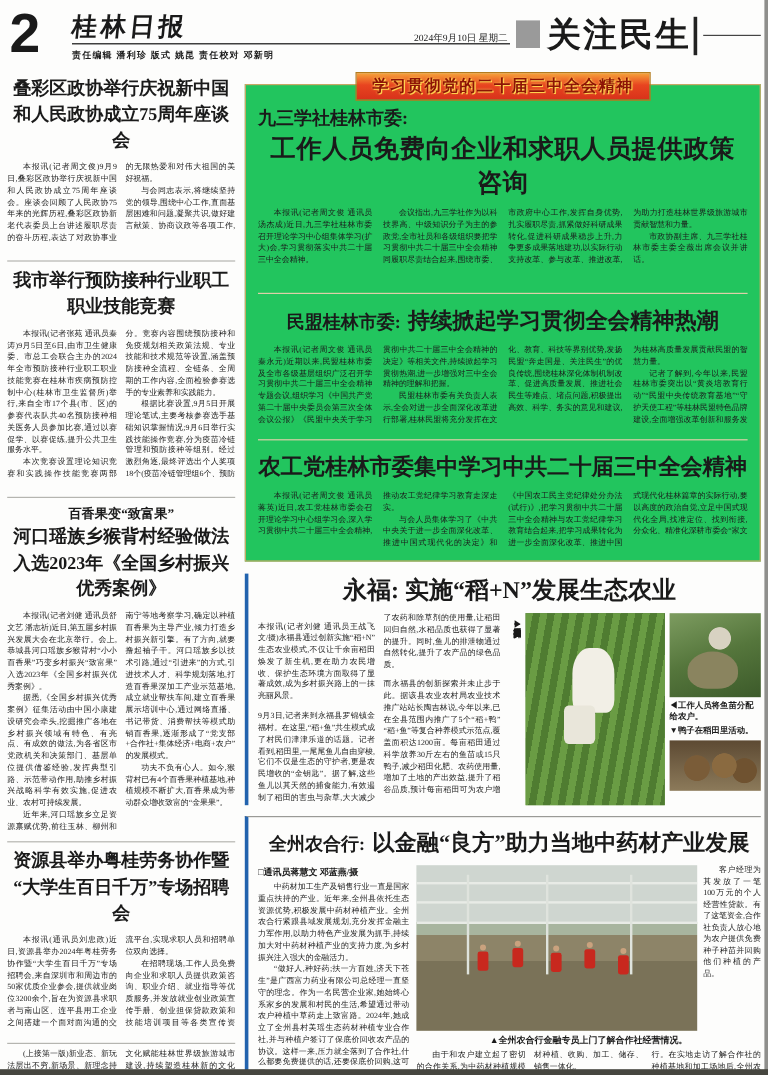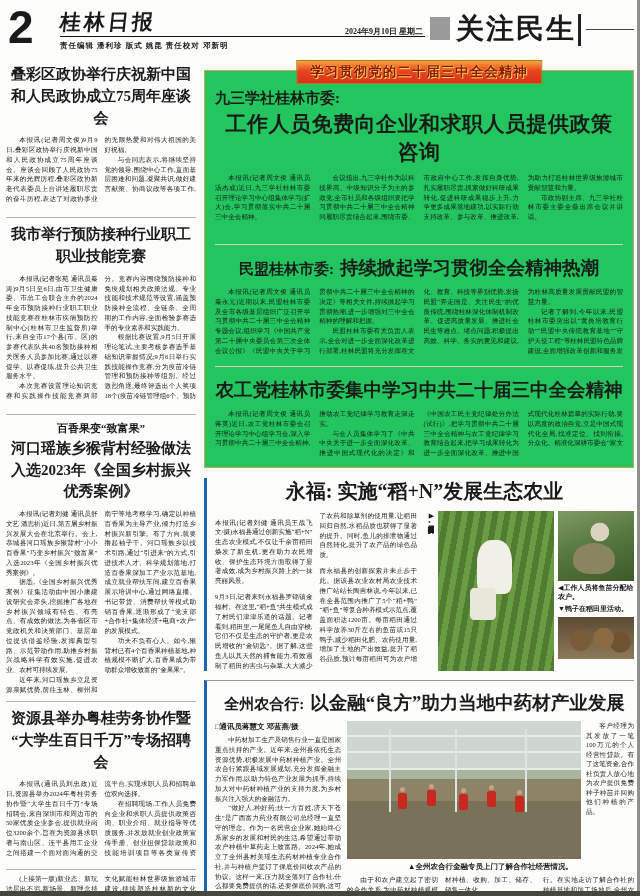--- a/index.html
+++ b/index.html
@@ -10,21 +10,21 @@
 
   
   header{position:relative;height:58px;}
   .page-num{position:absolute;left:8px;top:4px;font-family:"Liberation Sans","DejaVu Sans",sans-serif;
             font-size:46px;font-weight:900;line-height:1;}
   .masthead{position:absolute;left:60px;top:8px;font-size:21px;font-weight:900;
             letter-spacing:3px;transform:skewX(-6deg);}
   .editors{position:absolute;left:60px;top:41px;font-size:7.5px;font-weight:bold;
            font-family:"Liberation Sans","DejaVu Sans",sans-serif;letter-spacing:1px;}
   .head-rule{position:absolute;left:60px;top:36px;width:365px;border-top:1.5px solid #111;}
-  .head-date{position:absolute;left:345px;top:26px;font-size:8px;font-weight:bold;text-align:center;}
+  .head-date{position:absolute;left:345px;top:26px;font-size:8px;font-weight:normal;text-align:center;}
   .gray-block{position:absolute;left:430px;top:17px;width:20px;height:23px;background:#9a9a9a;}
   .section-title{position:absolute;left:456px;top:10px;font-size:28px;font-weight:900;letter-spacing:2px;}
   .head-vbar{position:absolute;left:578px;top:14px;width:3px;height:32px;background:#222;}
   .head-hline{position:absolute;left:586px;top:29px;width:48px;border-top:1.5px solid #444;}
 
   
   main{display:flex;gap:8px;padding:0 6px;}
   .left-col{width:190px;flex:none;}
   .right-col{width:430px;flex:none;}
 
@@ -50,21 +50,21 @@
   .b-title{text-align:center;font-size:21px;font-weight:900;letter-spacing:.5px;margin:0 0 7px;}
   .b-title-line{text-align:center;margin:6px 0 7px;}
   .b-title-line .k{font-size:15px;font-weight:bold;}
   .b-title-line .t{font-size:18.5px;font-weight:900;}
   .body-4col{column-count:4;column-gap:9px;font-size:6.6px;line-height:1.48;
              text-align:justify;overflow:hidden;}
   .h64{height:64px}.h72{height:72px}.h52{height:52px}
   .box-div{border-top:1px solid #ddcfa8;margin:7px 0 0;padding-top:2px;}
 
   
-  .blue-left{border-left:3px solid #2263ae;padding-left:8px;}
+  .blue-left{border-left:3px solid #2263ae;padding-left:8px;font-family:Liberation Serif, serif;}
   .c-block{margin-top:10px;}
   .c-title{text-align:center;font-size:20px;font-weight:900;margin:2px 0 6px;}
   .c-media{display:flex;gap:4px;}
   .c-text{width:202px;flex:none;column-count:2;column-gap:7px;font-size:6.6px;line-height:1.48;
           text-align:justify;height:160px;overflow:hidden;}
   .vcap{flex:none;width:13px;writing-mode:vertical-rl;font-size:7px;font-weight:bold;
         line-height:1.1;height:160px;overflow:hidden;}
   .photo{position:relative;overflow:hidden;flex:none;}
   .ph1{width:116px;height:160px;background:
        radial-gradient(circle at 42% 38%,#e8e4d8 0 7%,transparent 8%),

